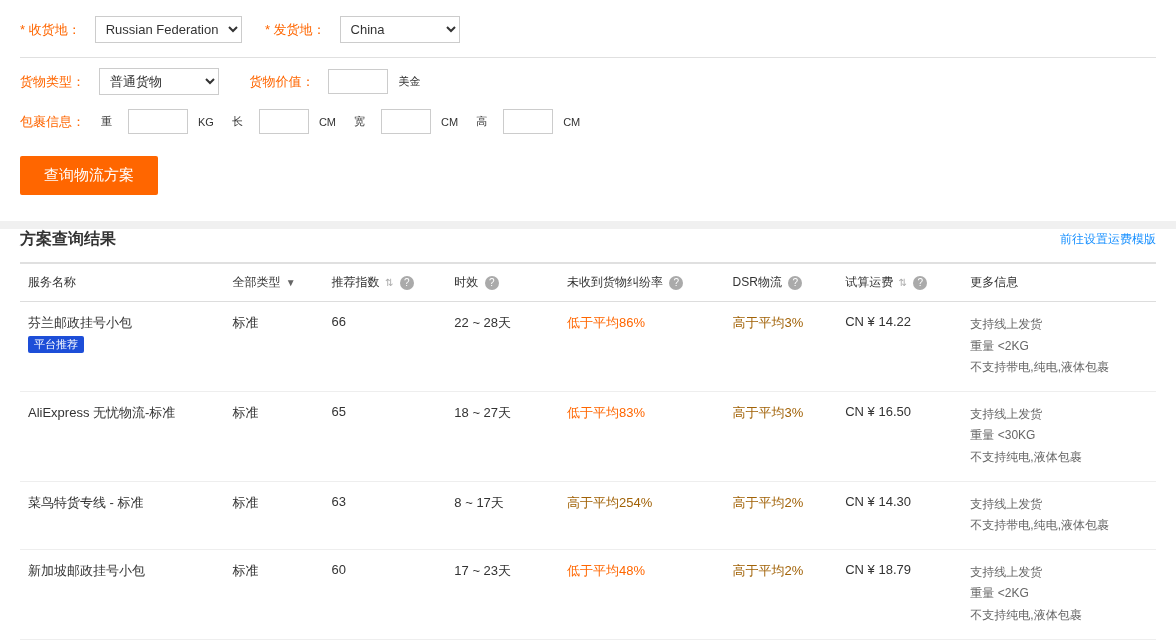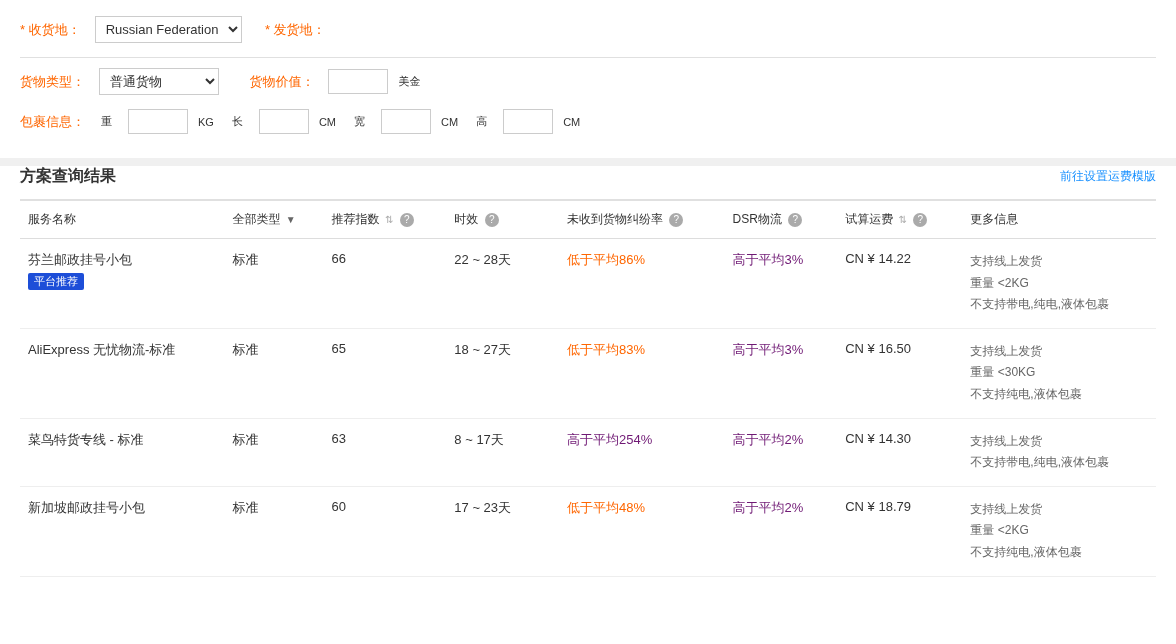--- a/index.html
+++ b/index.html
@@ -99,37 +99,40 @@
       background: #aaa;
       color: #fff;
       font-size: 10px;
       margin-left: 3px;
       cursor: pointer;
     }
     
     .dropdown-icon { color: #666; font-size: 10px; margin-left: 2px; }
     
     .below-avg { color: #f60; }
-    .above-avg { color: #701a75; }
+    .above-avg { color: #a16207; }
     .cost-value { color: #333; }
     
     .more-info { font-size: 12px; color: #666; line-height: 1.8; }
   </style>
 </head>
 <body>
 
 <div class="top-section">
   
   <div class="form-row">
     <span class="form-label">* 收货地：</span>
     <select>
       <option>Russian Federation</option>
     </select>
     &nbsp;&nbsp;
     <span class="form-label">* 发货地：</span>
+    <select>
+      <option>China</option>
+    </select>
   </div>
 
   
 
   <hr class="divider">
 
   
   <div class="form-row">
     <span class="form-label">货物类型：</span>
     <select>
@@ -152,20 +155,21 @@
     <span class="unit-label">CM</span>
     <span class="unit-label">宽</span>
     <input type="text" class="dimension-input" style="">
     <span class="unit-label">CM</span>
     <span class="unit-label">高</span>
     <input type="text" class="dimension-input" style="">
     <span class="unit-label">CM</span>
   </div>
 
   
+  <button class="query-btn">查询物流方案</button>
 </div>
 
 <hr class="divider" style="border-top: 8px solid #f0f0f0; margin: 0;">
 
 <div class="results-section">
   <div class="results-header">
     <span class="results-title">方案查询结果</span>
     <a href="#" class="settings-link">前往设置运费模版</a>
   </div>
   <hr class="results-divider">

